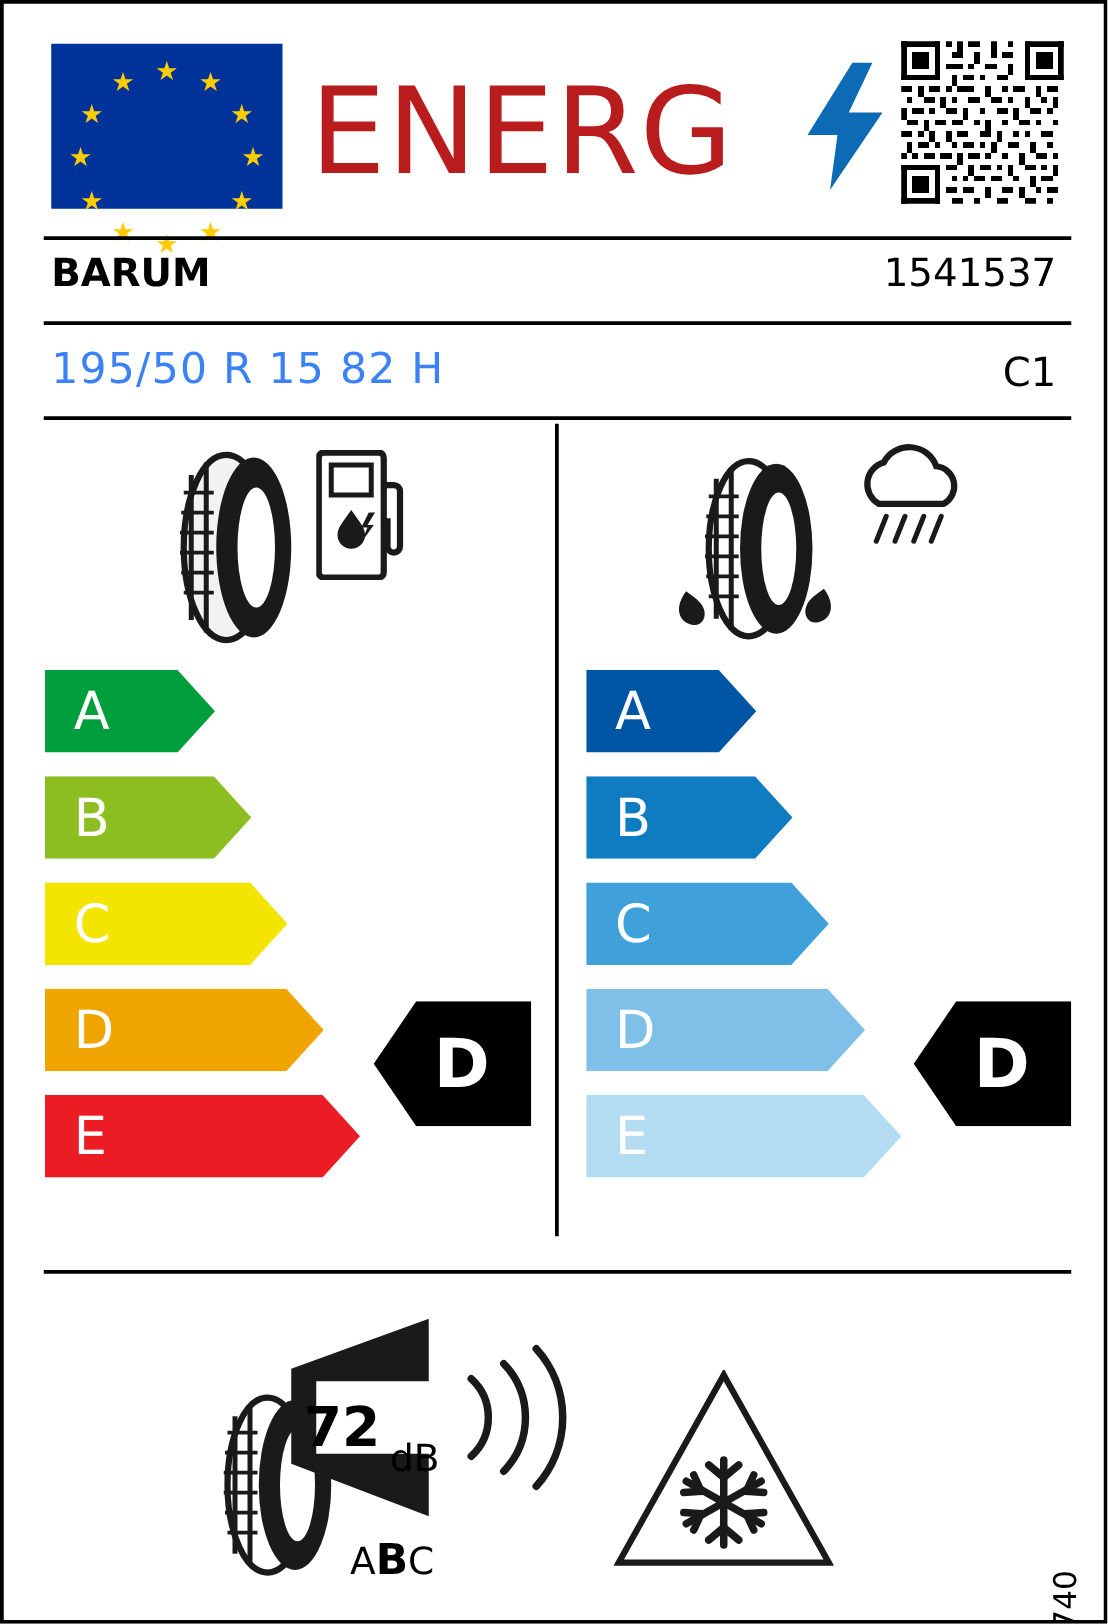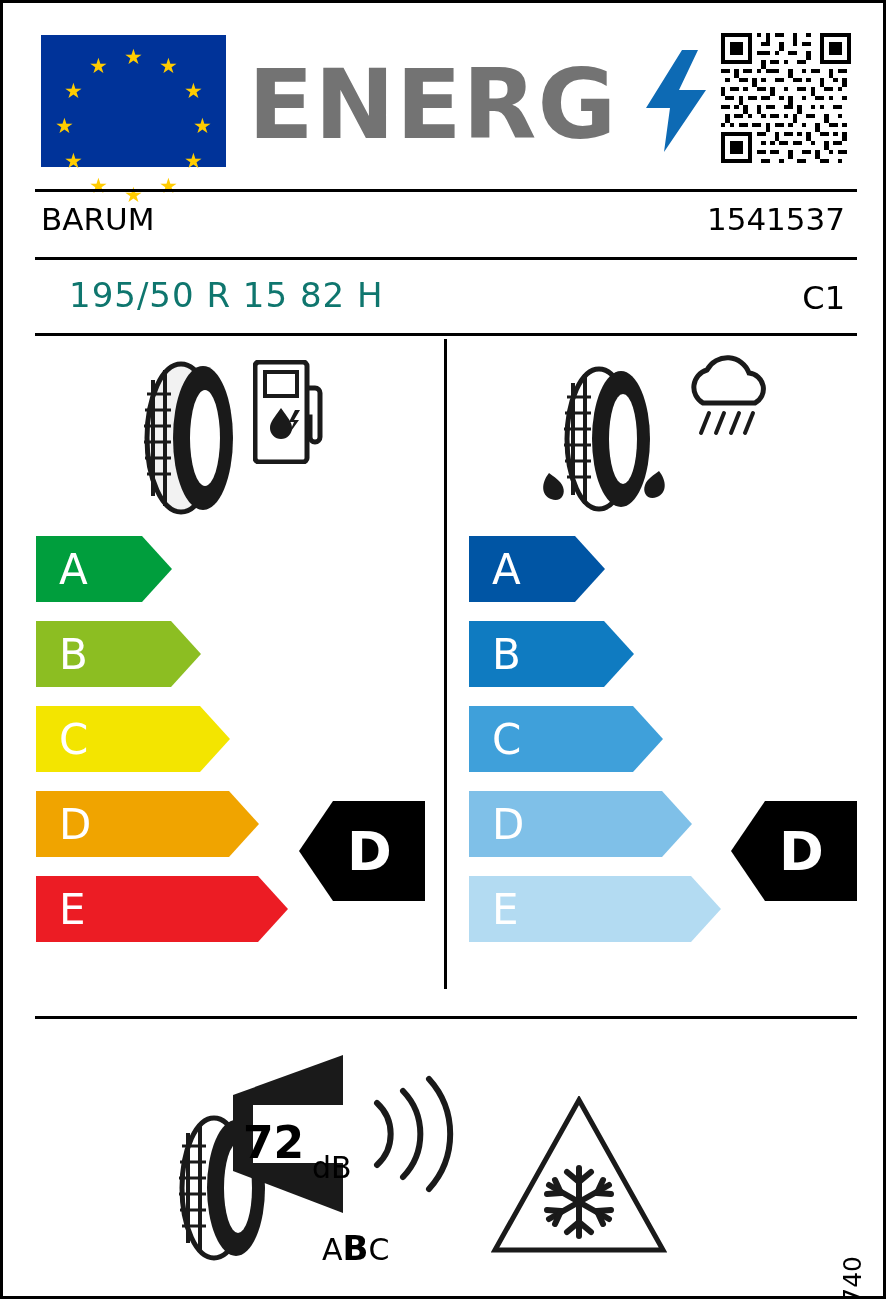--- a/index.html
+++ b/index.html
@@ -35,23 +35,23 @@
     color: #FFCC00;
     font-size: 21px;
     line-height: 21px;
     width: 21px; height: 21px;
     text-align: center;
   }
   .energy-word {
     position: absolute;
     left: 245px; top: 46px;
     font-size: 96px;
-    font-weight: bold;
+    font-weight: normal;
     letter-spacing: 1px;
-    color: #737373;
+    color: #b91c1c;
     font-family: "DejaVu Sans", "Liberation Sans", sans-serif;
   }
   .bolt {
     position: absolute;
     left: 643px; top: 47px;
     width: 60px; height: 102px;
   }
   .qr {
     position: absolute;
     left: 718px; top: 30px;
@@ -70,37 +70,36 @@
     position: absolute;
     width: 3px;
     background: #000;
   }
 
   
   .brand {
     position: absolute;
     left: 38px; top: 198px;
     font-size: 31px;
-    font-weight: normal;
+    font-weight: bold;
     color: #000;
     text-align: center;
   }
   .code {
     position: absolute;
     right: 38px; top: 198px;
     font-size: 31px;
     color: #000;
   }
   .size {
     position: absolute;
     left: 38px; top: 272px;
     font-size: 34px;
-    color: #0f766e;
+    color: #3b82f6;
     letter-spacing: 1px;
-    margin-left: 28px;
   }
   .class {
     position: absolute;
     right: 38px; top: 276px;
     font-size: 32px;
     color: #000;
   }
 
   
   .pictogram { position: absolute; }
@@ -151,21 +150,20 @@
   .noise-unit {
     position: absolute;
     font-size: 30px;
     color: #000;
     margin-top: 20px;
   }
   .noise-classes {
     position: absolute;
     font-size: 30px;
     color: #000;
-    margin-left: 42px;
   }
   .noise-classes .sel {
     font-weight: bold;
     font-size: 34px;
   }
 
   
   .reg-date {
     position: absolute;
     right: 16px; bottom: 40px;

